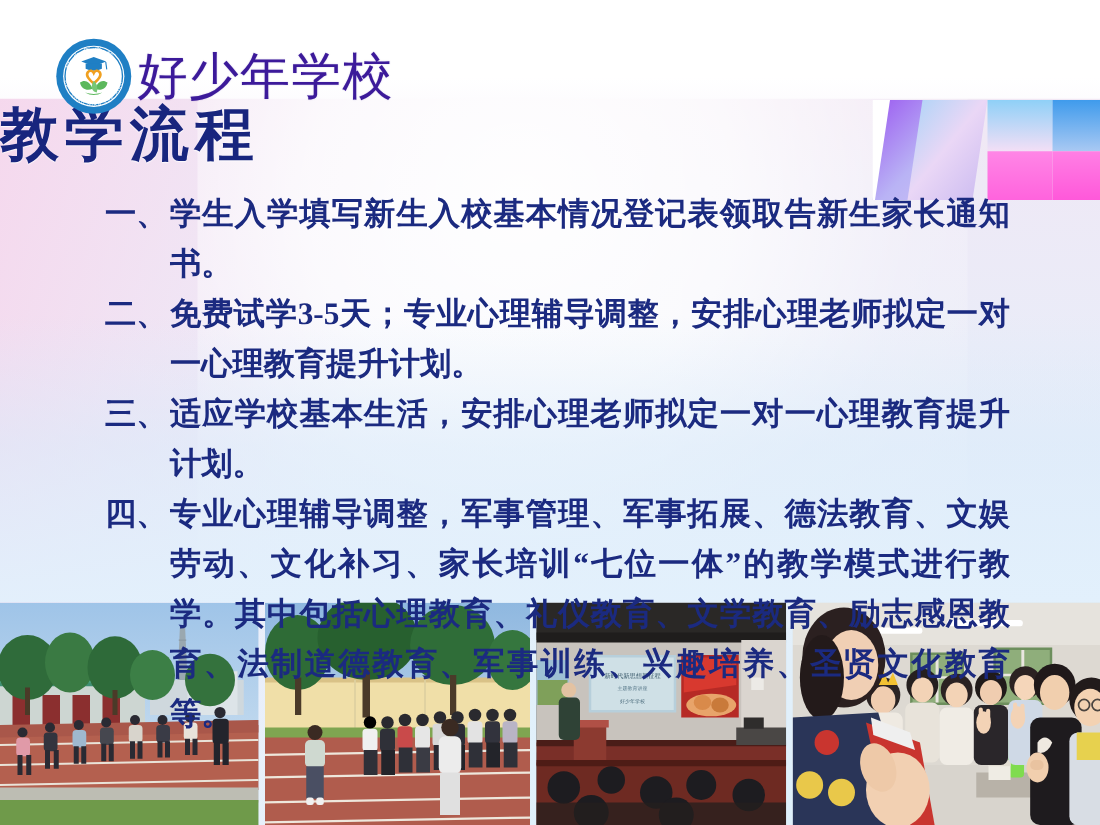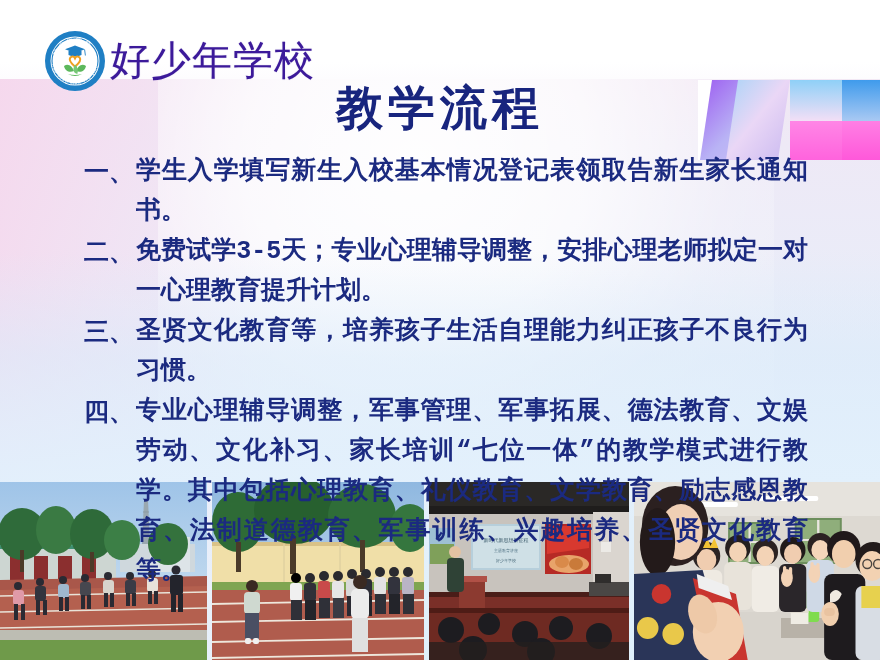--- a/index.html
+++ b/index.html
@@ -104,21 +104,21 @@
     height: 80px;
     z-index: 2;
   }
   .deco svg { display: block; }
 
   
   .slide-title {
     position: absolute;
     left: 0; right: 0;
     top: 84px;
-    text-align: center;
+    text-align: left;
     font-size: 47px;
     line-height: 1.05;
     color: #18257e;
     letter-spacing: 5px;
     font-weight: 700;
     z-index: 5;
     text-shadow: 0 1px 1px rgba(255,255,255,0.9);
   }
 
   
@@ -141,21 +141,20 @@
   .item-marker {
     flex: 0 0 auto;
     width: 52px;
     white-space: nowrap;
   }
   .item-text {
     flex: 1 1 auto;
     text-align: justify;
     text-justify: inter-ideograph;
     text-align-last: left;
-    font-family: Liberation Mono, monospace;
   }
 
   
   .photo-strip {
     position: absolute;
     left: 0; right: 0;
     bottom: 0;
     height: 178px;
     display: flex;
     gap: 5px;
@@ -265,21 +264,21 @@
     <div class="body-item">
       <span class="item-marker">一、</span>
       <span class="item-text">学生入学填写新生入校基本情况登记表领取告新生家长通知书。</span>
     </div>
     <div class="body-item">
       <span class="item-marker">二、</span>
       <span class="item-text">免费试学3-5天；专业心理辅导调整，安排心理老师拟定一对一心理教育提升计划。</span>
     </div>
     <div class="body-item">
       <span class="item-marker">三、</span>
-      <span class="item-text">圣贤文化教育等，培养孩子生活自理能力纠正孩子不良行为习惯。</span>
+      <span class="item-text">适应学校基本生活，安排心理老师拟定一对一心理教育提升计划。</span>
     </div>
     <div class="body-item">
       <span class="item-marker">四、</span>
       <span class="item-text">专业心理辅导调整，军事管理、军事拓展、德法教育、文娱劳动、文化补习、家长培训“七位一体”的教学模式进行教学。其中包括心理教育、礼仪教育、文学教育、励志感恩教育、法制道德教育、军事训练、兴趣培养、圣贤文化教育等。</span>
     </div>
   </div>
 
   <div class="photo-strip">
 
     <div class="photo ph1">

